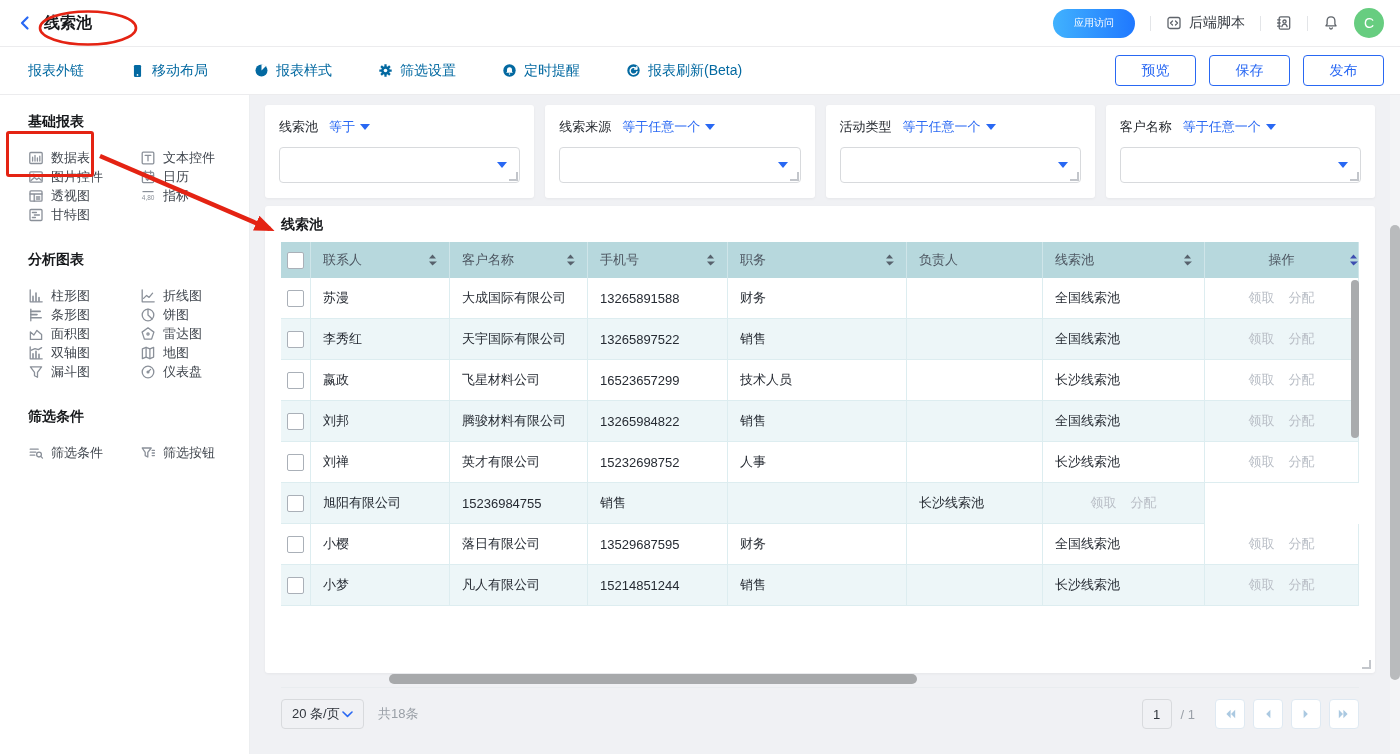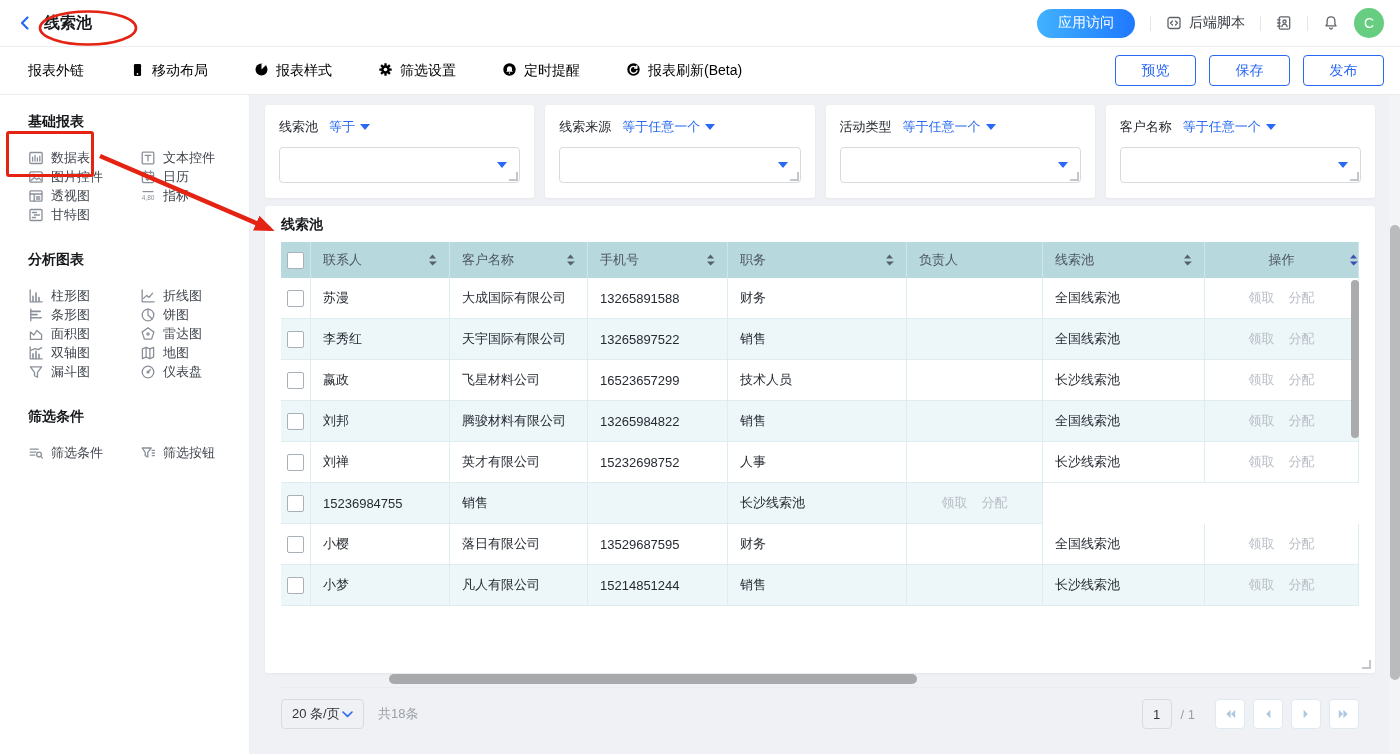--- a/index.html
+++ b/index.html
@@ -7,31 +7,31 @@
          font-family:"Liberation Sans","DejaVu Sans",sans-serif;font-size:13px;color:#1f2329;}
   svg{display:block}
   
   .topbar{height:47px;display:flex;align-items:center;justify-content:space-between;
           padding:0 16px;border-bottom:1px solid #ececee;box-sizing:border-box;}
   .topbar-left{display:flex;align-items:center;gap:10px;}
   .back-btn{color:#2968f3;display:flex;cursor:pointer;}
   .page-title{font-size:16px;font-weight:bold;color:#17191c;}
   .topbar-right{display:flex;align-items:center;gap:15px;}
   .pill{height:29px;padding:0 21px;border-radius:15px;display:flex;align-items:center;
-        background:linear-gradient(90deg,#41b2fe,#1f78ff);color:#fff;font-size:14px;cursor:pointer;}
+        background:linear-gradient(90deg,#41b2fe,#1f78ff);color:#fff;font-size:10px;cursor:pointer;}
   .sep{width:1px;height:15px;background:#e3e5e8;}
   .script-item{display:flex;align-items:center;gap:7px;color:#33383f;font-size:14px;cursor:pointer;}
   .icon-gray{color:#5f646b;display:flex;}
   .avatar{width:30px;height:30px;border-radius:50%;background:#67cd80;color:#fff;
           display:flex;align-items:center;justify-content:center;font-size:14px;cursor:pointer;}
   
   .toolbar{height:48px;display:flex;align-items:center;justify-content:space-between;
            padding:0 16px 0 28px;border-bottom:1px solid #ececee;box-sizing:border-box;}
   .toolbar-left{display:flex;align-items:center;gap:46px;}
-  .tb-item{display:flex;gap:7px;color:#000000;font-size:14px;cursor:pointer;}
+  .tb-item{display:flex;align-items:center;gap:7px;color:#0369a1;font-size:14px;cursor:pointer;}
   .tb-item .icon{display:flex;}
   .toolbar-right{display:flex;gap:13px;}
   .btn-outline{width:79px;height:29px;border:1px solid #2968f3;border-radius:4px;background:#fff;
                color:#2968f3;font-size:14px;display:flex;align-items:center;justify-content:center;cursor:pointer;}
   
   .bodywrap{display:flex;height:659px;}
   .sidebar{width:250px;flex:none;background:#fff;border-right:1px solid #eceef0;
            padding:18px 0 0 28px;box-sizing:border-box;}
   .side-title{font-weight:bold;font-size:14px;color:#17191c;margin:0 0 18px;}
   .side-grid{display:grid;grid-template-columns:112px auto;row-gap:1px;margin-bottom:27px;}
@@ -651,20 +651,23 @@
                 <div class="cell center action-cell">
                   <span>领取</span>
                   <span>分配</span>
                 </div>
               </div>
               <div class="t-row">
                 <div class="cell check">
                   <span class="checkbox"></span>
                 </div>
                 <div class="cell">
+                  <span>旭阳有限公司</span>
+                </div>
+                <div class="cell">
                   <span>15236984755</span>
                 </div>
                 <div class="cell">
                   <span>销售</span>
                 </div>
                 <div class="cell">
                   <span></span>
                 </div>
                 <div class="cell">
                   <span>长沙线索池</span>

